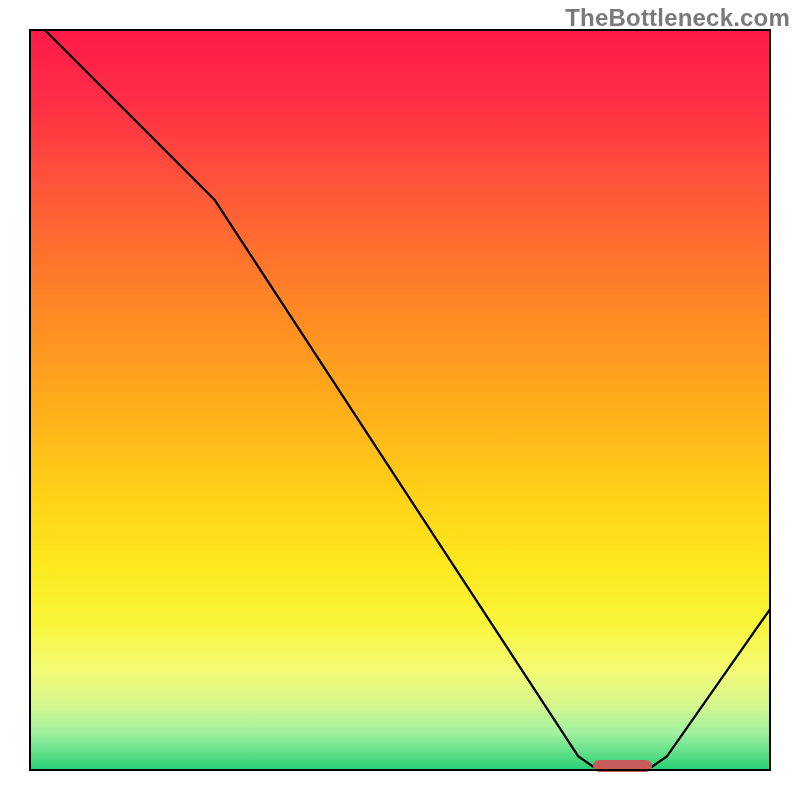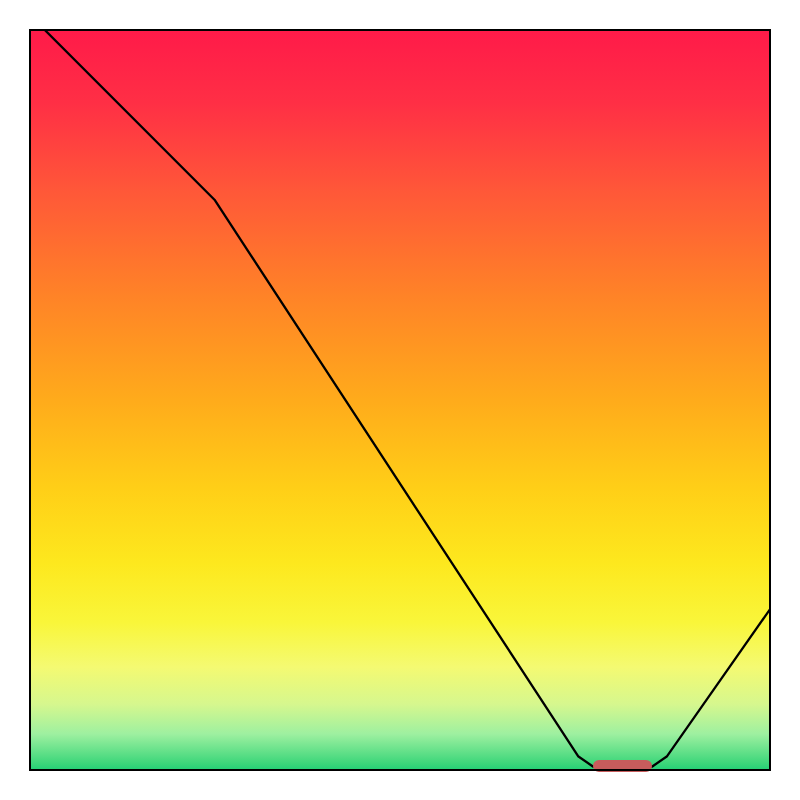--- a/index.html
+++ b/index.html
@@ -69,20 +69,21 @@
     border-radius: 6px;
     background: #c75c5c;
     bottom: -1px;
   }
 </style>
 </head>
 <body>
 
 <div class="root">
 
+  <div class="watermark">TheBottleneck.com</div>
 
   <div class="plot-area">
     <div class="gradient-bg"></div>
 
     <svg class="curve" viewBox="0 0 742 742" preserveAspectRatio="none">
       <path class="curve-path" d="M14.8 0.0 L185.5 170.7 L549.1 727.2 L563.9 737.5 L623.3 737.5 L638.1 727.2 L742.0 578.8"></path>
     </svg>
 
     <div class="optimal-marker" style="left: 563.92px; width: 59.36px;"></div>
 

